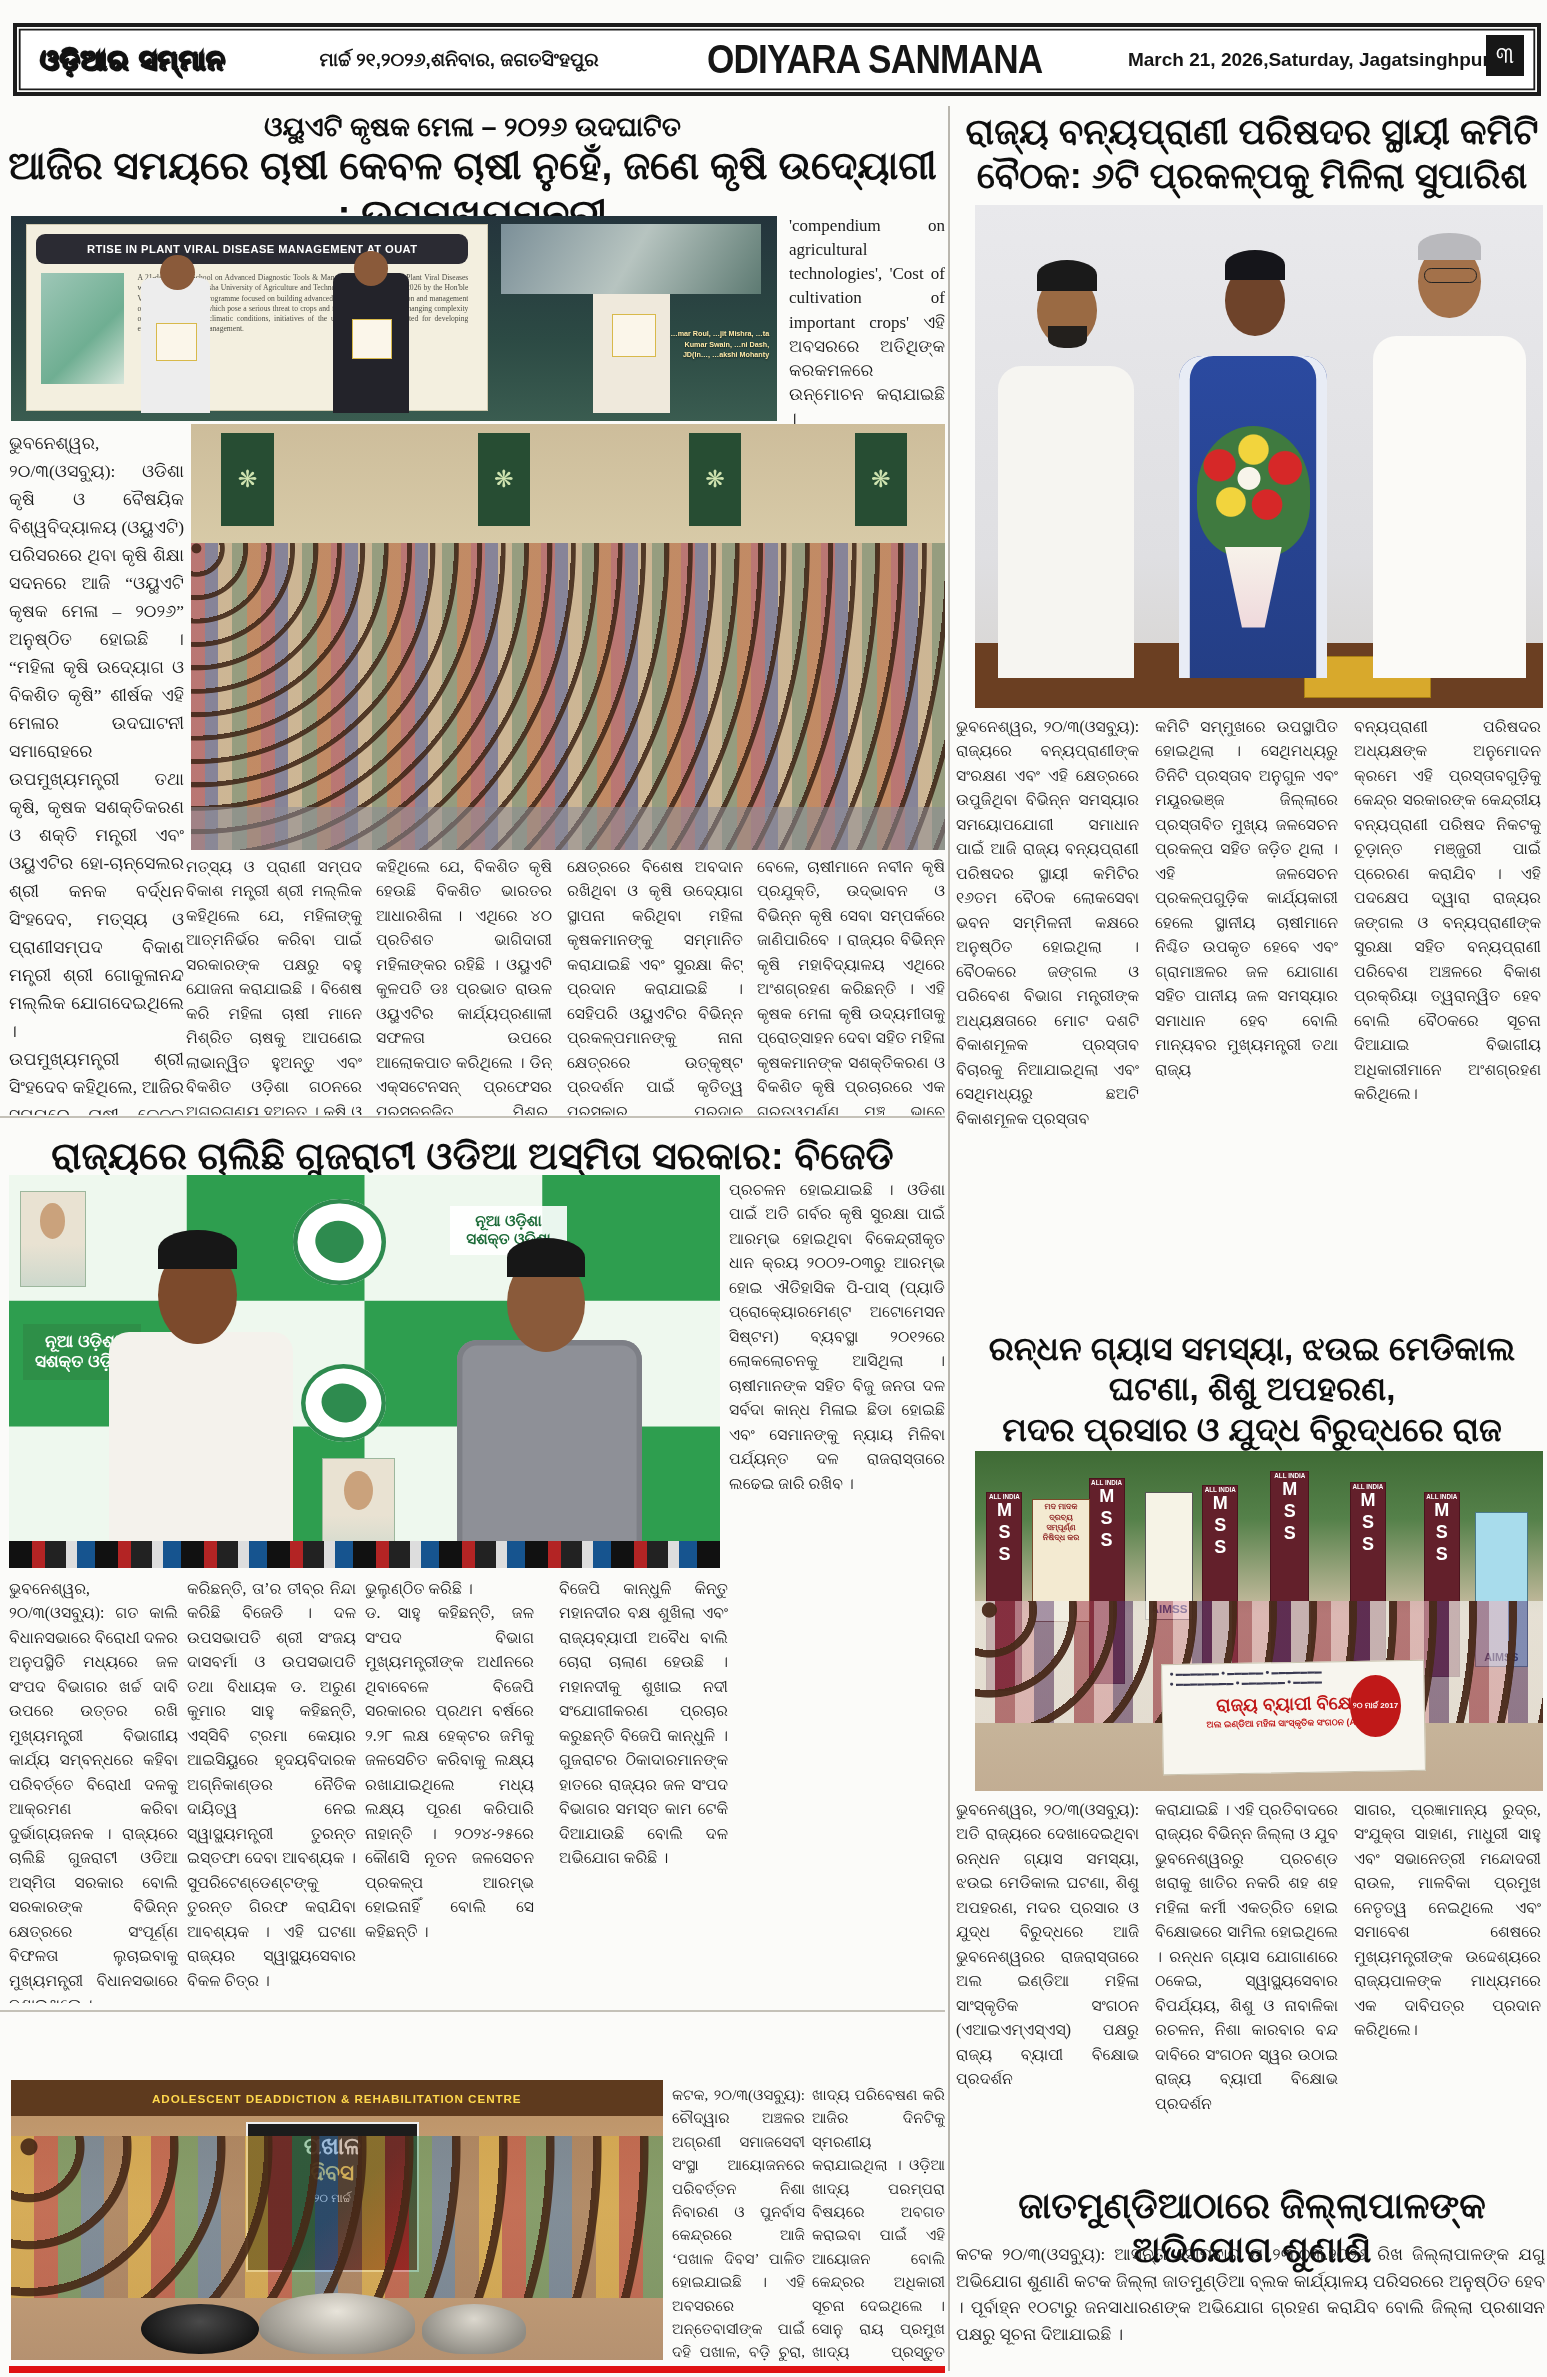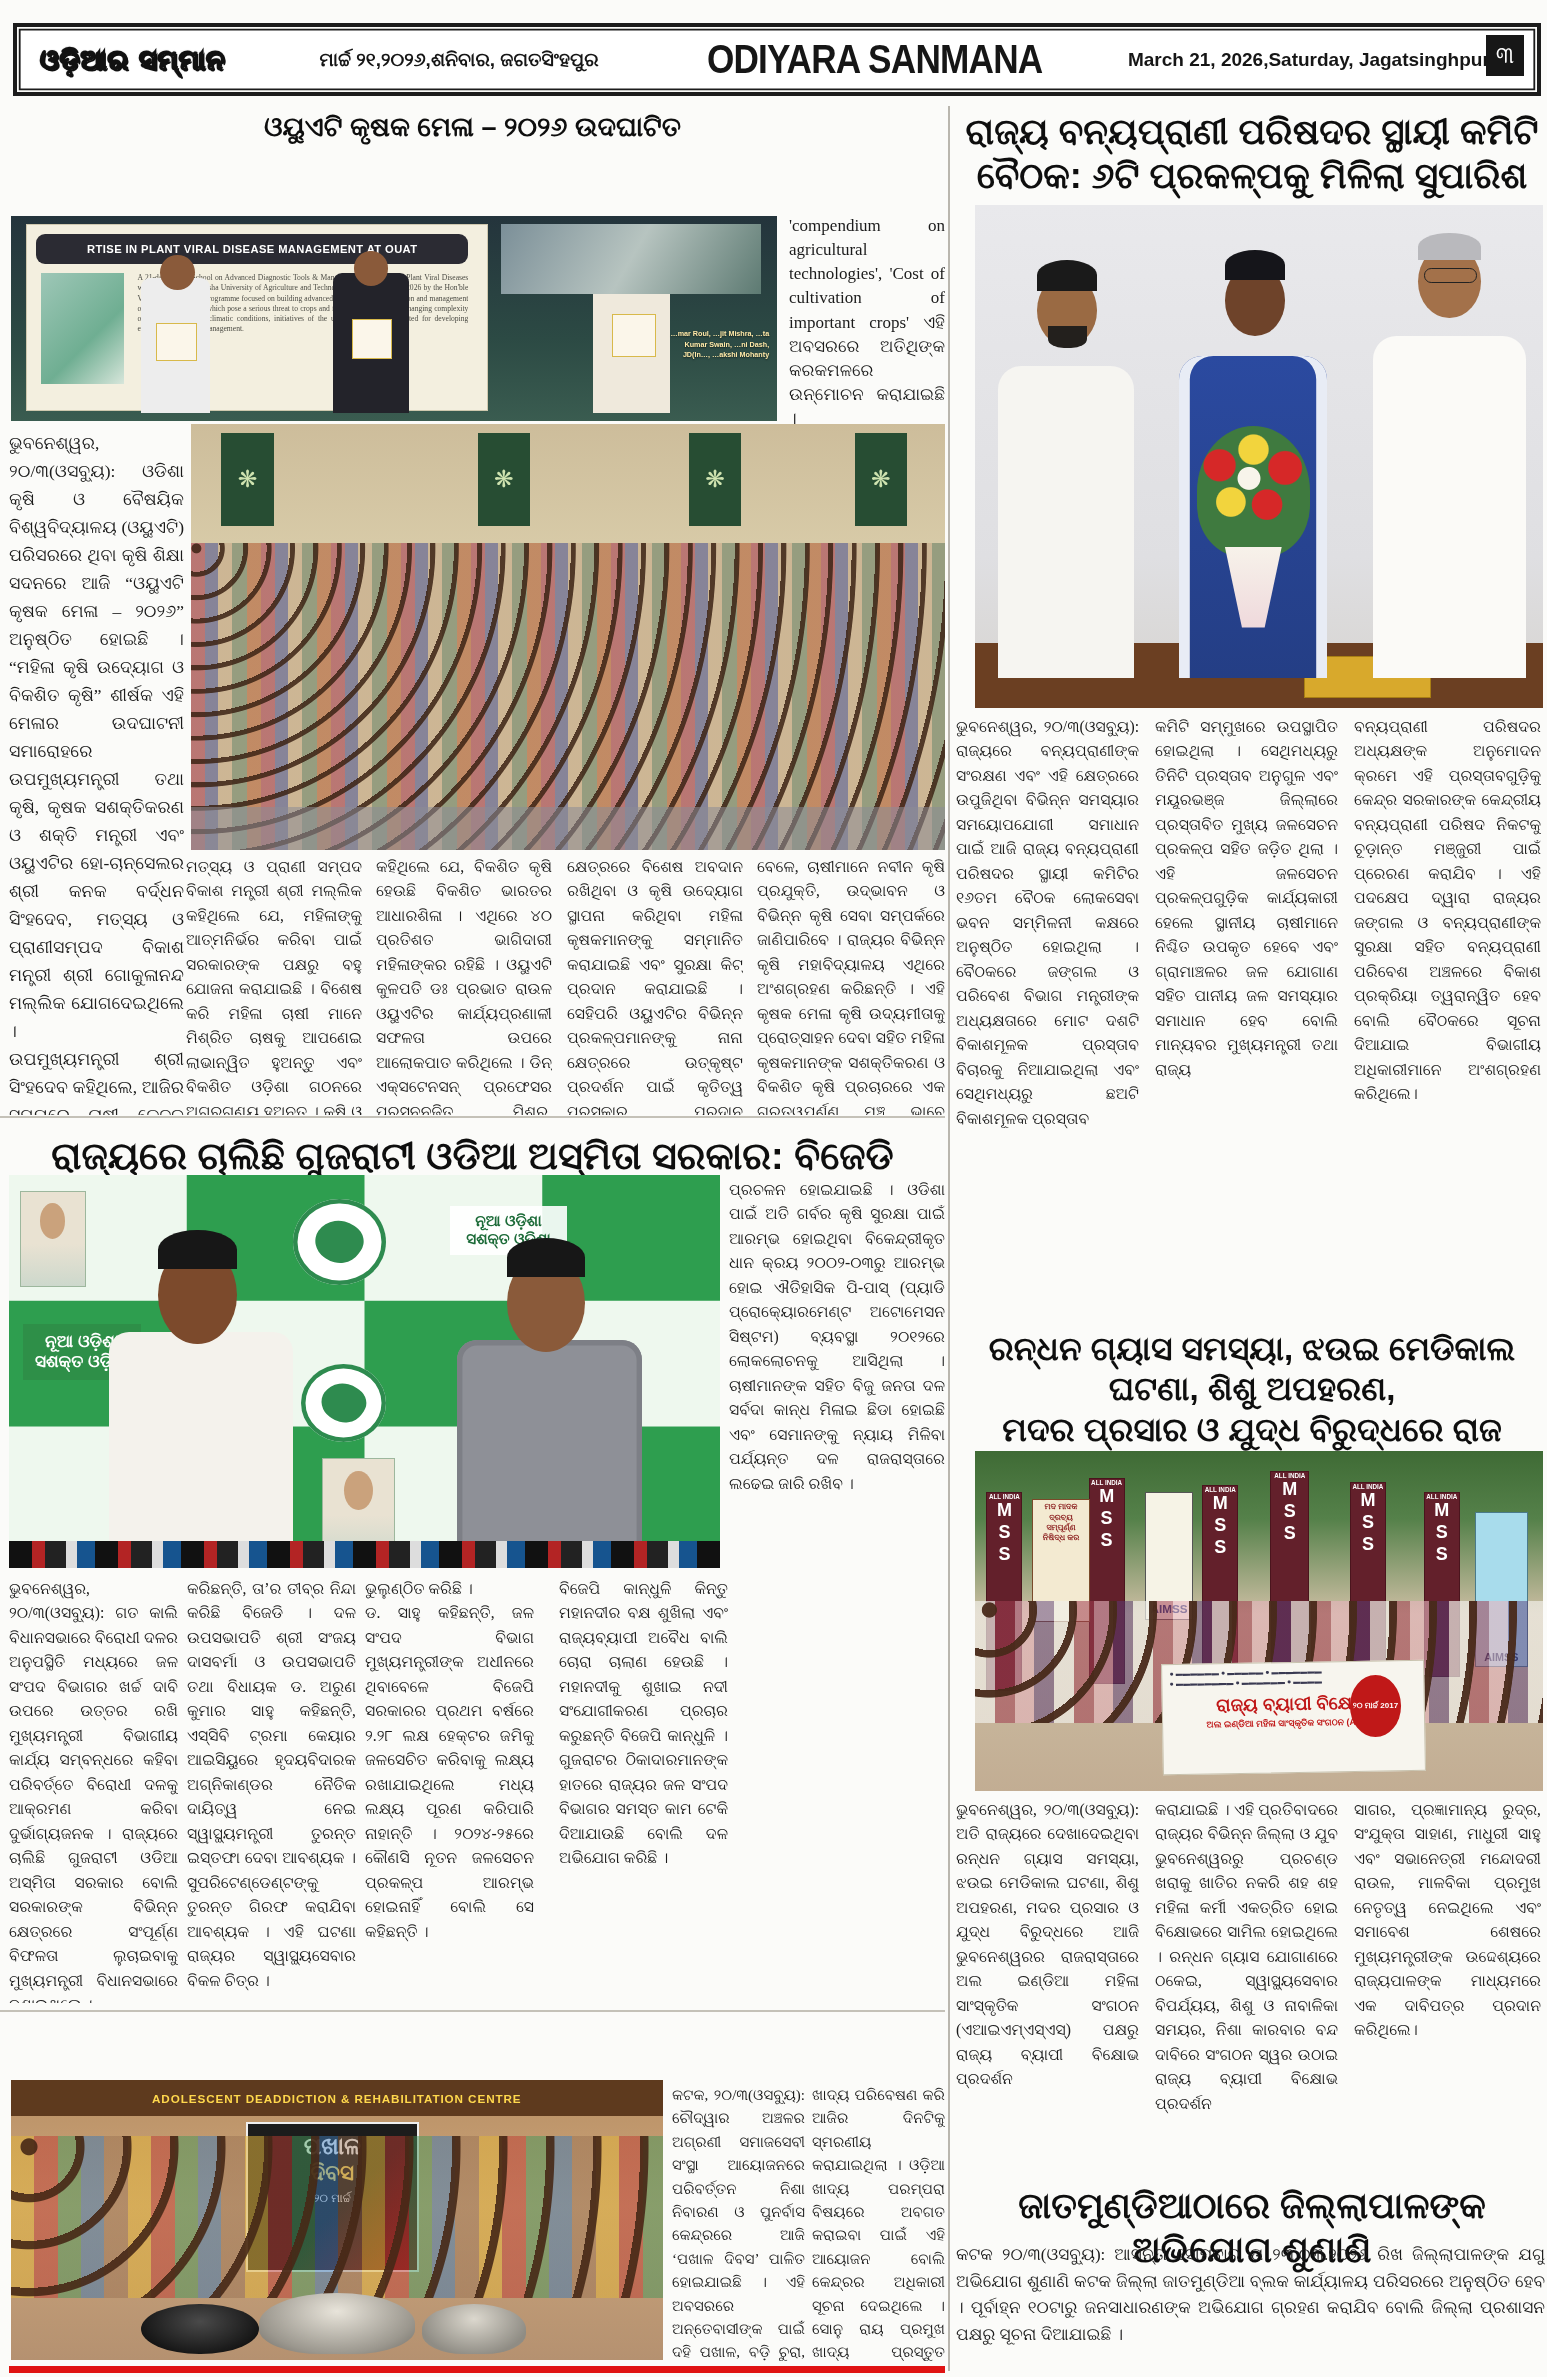--- a/index.html
+++ b/index.html
@@ -39,20 +39,21 @@
     <div class="logo" style="margin-left:23.4px;">ଓଡ଼ିଆର ସମ୍ମାନ</div>
     <div class="mh-date" style="margin-left:94px;">ମାର୍ଚ୍ଚ ୨୧,୨୦୨୬,ଶନିବାର, ଜଗତସିଂହପୁର</div>
     <div class="mh-title" style="margin-left:85px;">ODIYARA SANMANA</div>
     <div class="mh-date" style="margin-left:63px;">March 21, 2026,Saturday, Jagatsinghpur</div>
     <div class="pagenum abs" style="right:12.6px;top:7.2px;width:38px;height:41px;">୩</div>
   </div>
 
   <div class="abs vline" style="left:948px;top:106px;height:2265px;"></div>
 
   <div class="abs hl" style="left:0;top:111px;width:945px;font-size:27px;">ଓୟୁଏଟି କୃଷକ ମେଳା – ୨୦୨୬ ଉଦଘାଟିତ</div>
+  <div class="abs hl" style="left:0;top:142px;width:945px;font-size:39px;">ଆଜିର ସମୟରେ ଚାଷୀ କେବଳ ଚାଷୀ ନୁହେଁ, ଜଣେ କୃଷି ଉଦ୍ୟୋଗୀ : ଉପମୁଖ୍ୟମନ୍ତ୍ରୀ</div>
 
   <div class="abs photo" style="left:10.8px;top:216px;width:766px;height:205px;background:linear-gradient(180deg,#24343c 0%,#2c4a44 60%,#3a5c50 100%);">
     <div class="abs" style="left:2%;top:4%;width:60%;height:90%;background:#f3efdf;border:0.9px solid #cfc8ae;">
       <div class="abs" style="left:2%;top:5%;width:94%;height:16%;background:#2b2b33;border-radius:9px;color:#fff;display:flex;align-items:center;justify-content:center;font:700 11.2px 'Liberation Sans',sans-serif;letter-spacing:0.4px;">RTISE IN PLANT VIRAL DISEASE MANAGEMENT AT OUAT</div>
       <div class="abs" style="left:24%;top:26%;width:72%;height:70%;font:7.6px/1.35 'Liberation Serif',serif;color:#4b4b44;text-align:justify;overflow:hidden;">A 21-day Winter School on Advanced Diagnostic Tools &amp; Management Strategies for Plant Viral Diseases was inaugurated at Odisha University of Agriculture and Technology on 10th February 2026 by the Hon'ble Vice-Chancellor. The programme focused on building advanced competencies in detection and management of plant viral diseases which pose a serious threat to crops and food security. With the changing complexity of viral diseases and climatic conditions, initiatives of the university were highlighted for developing effective plant health management.</div>
       <div class="abs" style="left:3%;top:26%;width:18%;height:60%;background:linear-gradient(135deg,#9ec7b7,#6fae92 60%,#d7e6db);"></div>
     </div>
 
     <div class="abs" style="left:17%;top:30%;width:9%;height:66%;background:#ededed;border-radius:9px 9px 0 0;"></div>
     <div class="abs fig-head" style="left:19.5%;top:19%;width:4.5%;height:17%;"></div>
@@ -230,20 +231,20 @@
 
     <div class="abs" style="left:33%;top:62%;width:46%;height:32%;background:#f7f5ee;border:1.8px solid #c8c2ae;transform:rotate(-1deg);color:#30302a;">
       <div style="font:7.2px/1.5 'Liberation Sans',sans-serif;color:#3a3a52;padding:3.6px 7.2px 0 7.2px;">● ▬▬▬▬▬▬ ● ▬▬▬▬▬ ● ▬▬▬▬▬▬▬<br>● ▬▬▬▬▬▬▬▬ ● ▬▬▬▬▬▬ ● ▬▬▬▬</div>
       <div style="font:700 18px 'Liberation Sans',sans-serif;color:#c01818;text-align:center;margin-top:5.4px;">ରାଜ୍ୟ ବ୍ୟାପୀ ବିକ୍ଷୋଭ</div>
       <div style="font:700 9px 'Liberation Sans',sans-serif;color:#c01818;text-align:center;margin-top:3.6px;">ଅଲ ଇଣ୍ଡିଆ ମହିଳା ସାଂସ୍କୃତିକ ସଂଗଠନ (AIMSS)</div>
     </div>
     <div class="abs" style="left:66%;top:66%;width:9%;height:18%;background:#c01818;border-radius:50%;color:#fff;display:flex;align-items:center;justify-content:center;text-align:center;font:700 8px/1.2 'Liberation Sans',sans-serif;">୨୦ ମାର୍ଚ୍ଚ 2017</div>
   </div>
 
   <div class="abs col" style="left:956px;top:1798px;width:183px;height:381px;">ଭୁବନେଶ୍ୱର, ୨୦/୩(ଓସବ୍ୟୁ): ଅତି ରାଜ୍ୟରେ ଦେଖାଦେଇଥିବା ରନ୍ଧନ ଗ୍ୟାସ ସମସ୍ୟା, ଝଉଇ ମେଡିକାଲ ଘଟଣା, ଶିଶୁ ଅପହରଣ, ମଦର ପ୍ରସାର ଓ ଯୁଦ୍ଧ ବିରୁଦ୍ଧରେ ଆଜି ଭୁବନେଶ୍ୱରର ରାଜରାସ୍ତାରେ ଅଲ ଇଣ୍ଡିଆ ମହିଳା ସାଂସ୍କୃତିକ ସଂଗଠନ (ଏଆଇଏମ୍ଏସ୍ଏସ୍) ପକ୍ଷରୁ ରାଜ୍ୟ ବ୍ୟାପୀ ବିକ୍ଷୋଭ ପ୍ରଦର୍ଶନ</div>
-  <div class="abs col" style="left:1155px;top:1798px;width:183px;height:381px;">କରାଯାଇଛି । ଏହି ପ୍ରତିବାଦରେ ରାଜ୍ୟର ବିଭିନ୍ନ ଜିଲ୍ଲା ଓ ଯୁବ ଭୁବନେଶ୍ୱରରୁ ପ୍ରଚଣ୍ଡ ଖରାକୁ ଖାତିର ନକରି ଶହ ଶହ ମହିଳା କର୍ମୀ ଏକତ୍ରିତ ହୋଇ ବିକ୍ଷୋଭରେ ସାମିଲ ହୋଇଥିଲେ । ରନ୍ଧନ ଗ୍ୟାସ ଯୋଗାଣରେ ଠକେଇ, ସ୍ୱାସ୍ଥ୍ୟସେବାର ବିପର୍ଯ୍ୟୟ, ଶିଶୁ ଓ ନାବାଳିକା ସମୟର, ନିଶା କାରବାର ବନ୍ଦ ଦାବିରେ ସଂଗଠନ ସ୍ୱର ଉଠାଇ ରାଜ୍ୟ ବ୍ୟାପୀ ବିକ୍ଷୋଭ ପ୍ରଦର୍ଶନ</div>
+  <div class="abs col" style="left:1155px;top:1798px;width:183px;height:381px;">କରାଯାଇଛି । ଏହି ପ୍ରତିବାଦରେ ରାଜ୍ୟର ବିଭିନ୍ନ ଜିଲ୍ଲା ଓ ଯୁବ ଭୁବନେଶ୍ୱରରୁ ପ୍ରଚଣ୍ଡ ଖରାକୁ ଖାତିର ନକରି ଶହ ଶହ ମହିଳା କର୍ମୀ ଏକତ୍ରିତ ହୋଇ ବିକ୍ଷୋଭରେ ସାମିଲ ହୋଇଥିଲେ । ରନ୍ଧନ ଗ୍ୟାସ ଯୋଗାଣରେ ଠକେଇ, ସ୍ୱାସ୍ଥ୍ୟସେବାର ବିପର୍ଯ୍ୟୟ, ଶିଶୁ ଓ ନାବାଳିକା ରଚଳନ, ନିଶା କାରବାର ବନ୍ଦ ଦାବିରେ ସଂଗଠନ ସ୍ୱର ଉଠାଇ ରାଜ୍ୟ ବ୍ୟାପୀ ବିକ୍ଷୋଭ ପ୍ରଦର୍ଶନ</div>
   <div class="abs col" style="left:1354px;top:1798px;width:187px;height:381px;">ସାଗର, ପ୍ରଜ୍ଞାମାନ୍ୟ ରୁଦ୍ର, ସଂଯୁକ୍ତା ସାହାଣ, ମାଧୁରୀ ସାହୁ ଏବଂ ସଭାନେତ୍ରୀ ମନ୍ଦୋଦରୀ ରାଉଳ, ମାଳବିକା ପ୍ରମୁଖ ନେତୃତ୍ୱ ନେଇଥିଲେ ଏବଂ ସମାବେଶ ଶେଷରେ ମୁଖ୍ୟମନ୍ତ୍ରୀଙ୍କ ଉଦ୍ଦେଶ୍ୟରେ ରାଜ୍ୟପାଳଙ୍କ ମାଧ୍ୟମରେ ଏକ ଦାବିପତ୍ର ପ୍ରଦାନ କରିଥିଲେ।</div>
 
   <div class="abs hl" style="left:956px;top:2184px;width:592px;font-size:36px;">ଜାତମୁଣ୍ଡିଆଠାରେ ଜିଲ୍ଲାପାଳଙ୍କ ଅଭିଯୋଗ ଶୁଣାଣି</div>
   <div class="abs col" style="left:956px;top:2242px;width:589px;height:131px;font-size:17px;">କଟକ ୨୦/୩(ଓସବ୍ୟୁ): ଆସନ୍ତା ସୋମବାର ତା ୨୩.୦୩.୨୦୨୬ ରିଖ ଜିଲ୍ଲାପାଳଙ୍କ ଯଗୁ ଅଭିଯୋଗ ଶୁଣାଣି କଟକ ଜିଲ୍ଲା ଜାତମୁଣ୍ଡିଆ ବ୍ଲକ କାର୍ଯ୍ୟାଳୟ ପରିସରରେ ଅନୁଷ୍ଠିତ ହେବ । ପୂର୍ବାହ୍ନ ୧୦ଟାରୁ ଜନସାଧାରଣଙ୍କ ଅଭିଯୋଗ ଗ୍ରହଣ କରାଯିବ ବୋଲି ଜିଲ୍ଲା ପ୍ରଶାସନ ପକ୍ଷରୁ ସୂଚନା ଦିଆଯାଇଛି ।</div>
 
 </div>
 
 
 </body></html>

